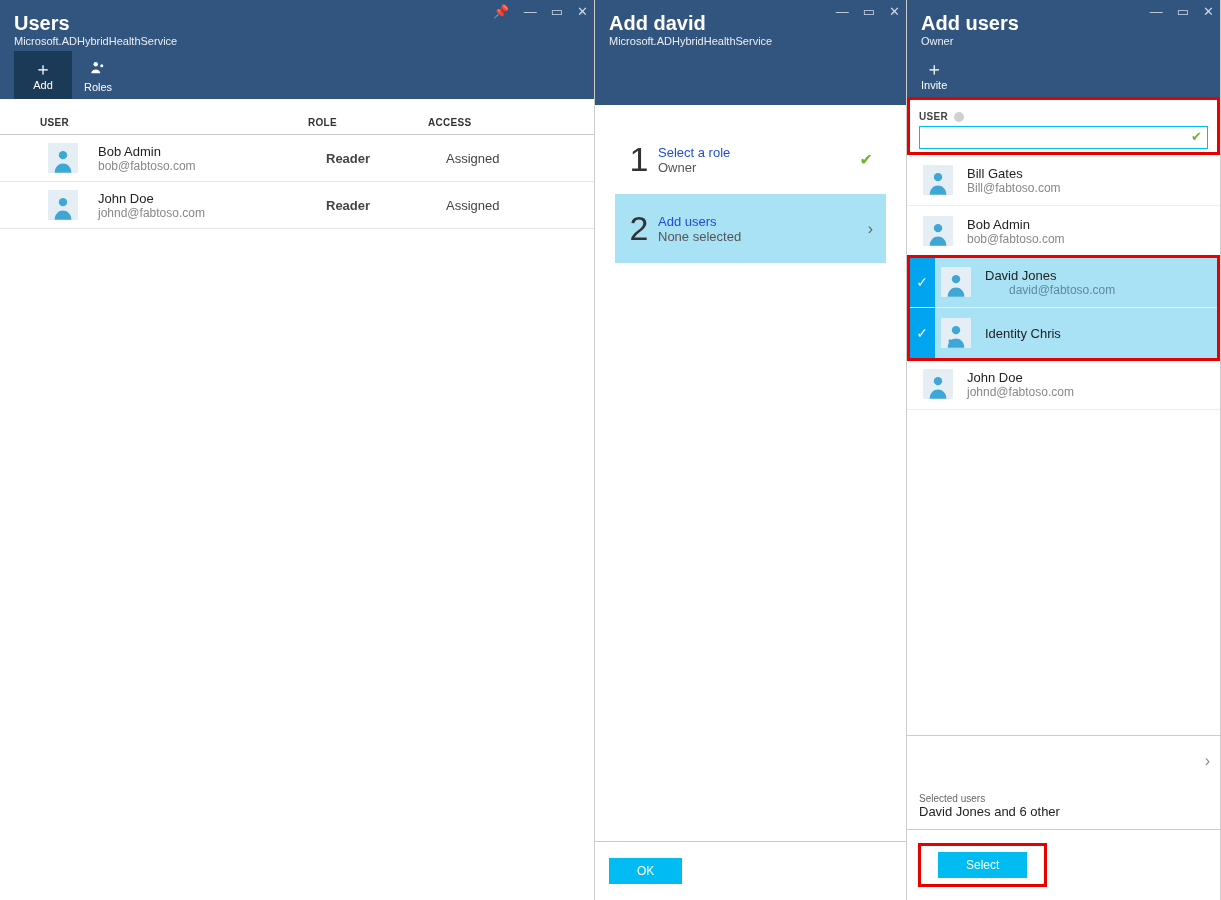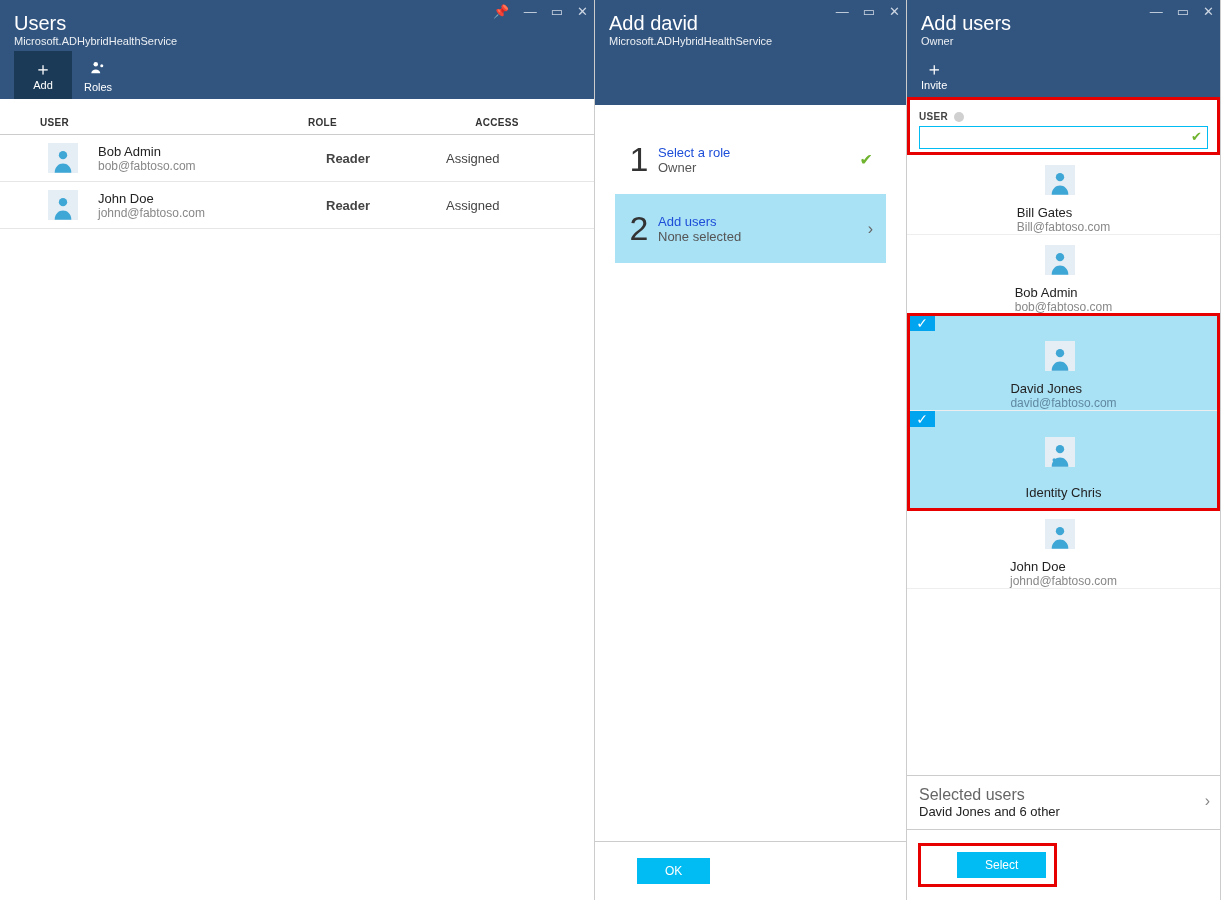--- a/index.html
+++ b/index.html
@@ -3,37 +3,37 @@
 <meta charset="utf-8">
 <style>
   * { box-sizing: border-box; margin: 0; padding: 0; font-family: "Segoe UI", Arial, sans-serif; }
   body { background: #fff; width: 1221px; height: 900px; display: flex; overflow: hidden; }
   .blade { display: flex; flex-direction: column; border-right: 1px solid #ccc; height: 100%; position: relative; }
   .blade.b1 { width: 595px; }
   .blade.b2 { width: 312px; }
   .blade.b3 { width: 314px; }
 
   .blade-header { background: #325580; color: #fff; padding: 8px 14px 0 14px; position: relative; }
-  .blade-title { font-size: 20px; font-weight: 400; padding-top: 4px;}
+  .blade-title { font-size: 20px; font-weight: 700; padding-top: 4px;}
   .blade-sub { font-size: 11px; opacity: 0.9; padding-bottom: 4px; }
   .window-controls { position: absolute; top: 4px; right: 6px; display: flex; gap: 14px; color: #cfd8e3; }
   .window-controls span { font-size: 13px; cursor: pointer; }
 
   .toolbar { display: flex; }
   .tool-btn { text-align: center; padding: 8px 12px 6px; font-size: 11px; color: #fff; cursor: pointer; }
   .tool-btn.dark { background: #1b3a57; width: 58px;}
   .tool-btn .ticon { font-size: 18px; line-height: 20px; }
 
   .blade-body { flex: 1; background: #fff; overflow: hidden; display: flex; flex-direction: column; }
 
   
   .table-head { display: flex; padding: 18px 28px 6px 28px; border-bottom: 1px solid #ccc; font-size: 10px; font-weight: 600; color: #333; letter-spacing: 0.3px;}
   .col-user { flex: 0 0 280px; padding-left: 12px;}
   .col-role { flex: 0 0 120px; }
-  .col-access { flex: 1; text-align: center; }
+  .col-access { flex: 1; }
 
   .row { display: flex; align-items: center; padding: 8px 28px; border-bottom: 1px solid #e6e6e6; font-size: 13px; cursor: pointer;}
   .row .avatar { width: 30px; height: 30px; background: #e6eef5; display: flex; align-items: flex-end; justify-content: center; margin-right: 20px; margin-left: 20px;}
   .row .avatar svg { width: 20px; height: 24px; }
   .row .name-block { flex: 0 0 228px; }
   .row .uname { color: #222; }
   .row .uemail { color: #888; font-size: 12px; }
   .row .urole { flex: 0 0 120px; color: #444; font-weight: bold; }
   .row .uaccess { color: #444; }
 
@@ -49,41 +49,41 @@
 
   
   .search-area { padding: 12px 10px 4px 10px; }
   .search-label { font-size: 10px; font-weight: 600; color: #444; letter-spacing: 0.3px; display: flex; align-items:center; gap:6px;}
   .info-dot { width:10px;height:10px;border-radius:50%;background:#d0d0d0;display:inline-block;}
   .search-box { position: relative; margin-top: 4px; }
   .search-box input { width: 100%; border: 1px solid #00bcf2; padding: 3px 22px 3px 6px; font-size: 13px; outline: none; }
   .search-box .ok-icon { position: absolute; right: 6px; top: 3px; color: #6fb32e; font-size: 13px; }
 
   .user-list { flex: 1; overflow: hidden; }
-  .urow { display: flex; align-items: center; border-bottom: 1px solid #eee; cursor: pointer; flex-direction: column; }
+  .urow { display: flex; align-items: center; border-bottom: 1px solid #eee; cursor: pointer; }
   .urow .sel-strip { width: 26px; background: #00a4ef; align-self: stretch; display:flex; align-items:center; justify-content:center; color:#fff; font-size:14px; }
   .urow .sel-strip.hidden { background: transparent; width:10px;}
   .urow .avatar { width: 30px; height: 30px; background: #e6eef5; display: flex; align-items: flex-end; justify-content: center; margin: 10px 14px 10px 6px; }
   .urow.selected { background: #a9e1f5; }
   .urow .avatar svg { width: 20px; height: 24px; }
   .urow .info .n { font-size: 13px; color: #222; }
   .urow .info .e { font-size: 12px; color: #888; }
-  .urow.selected .info .e { color:#6089a0;}
+  .urow.selected .info .e { color:#6089a0;margin-left:24px;}
 
   .selected-summary { border-top: 1px solid #ccc; padding: 10px 12px; font-size: 13px; position:relative; }
-  .selected-summary .t { color: #666; font-size: 16px; }
+  .selected-summary .t { color: #666; font-size: 10px; margin-top: 47px; }
   .selected-summary .v { color: #222; }
   .selected-summary .chev { position:absolute; right:10px; top:16px; color:#888; font-size:16px;}
 
   .footer { border-top: 1px solid #ccc; padding: 16px 14px; }
-  .btn-prim { background: #00bcf2; color: #fff; border: none; font-size: 12px; padding: 6px 28px; cursor: pointer; margin-left: 28px; }
+  .btn-prim { background: #00bcf2; color: #fff; border: none; font-size: 12px; padding: 6px 28px; cursor: pointer; }
 
   
   .redbox { outline: 3px solid #e60000; outline-offset: -1px; }
-  .redbox-pad { outline: 3px solid #e60000; padding:6px 8px; display:inline-block;}
+  .redbox-pad { outline: 3px solid #e60000; padding:6px 17px; display:inline-block;}
 
   
   .avatar svg .body { fill: #3fa7d6; }
   .avatar svg .head { fill: #3fa7d6; }
 </style>
 </head>
 <body>
 
 <div class="blade b1">
   <div class="blade-header">

